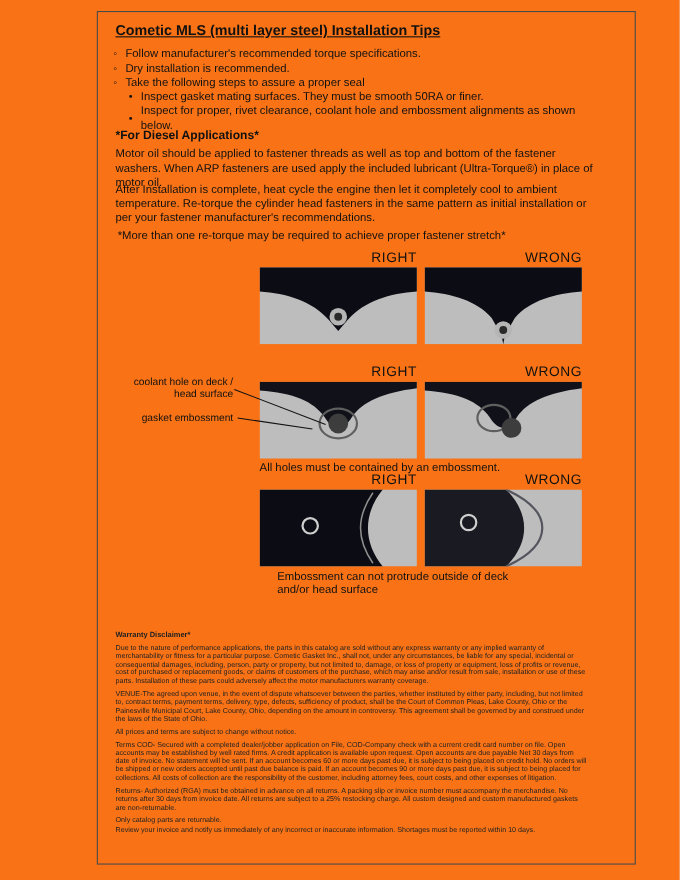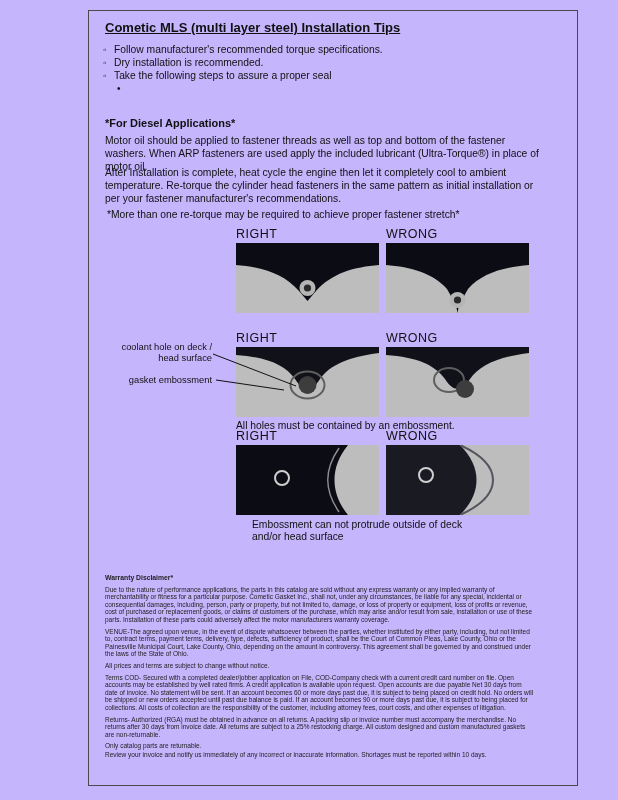--- a/index.html
+++ b/index.html
@@ -1,19 +1,19 @@
 <!DOCTYPE html>
 <html><head>
 <meta charset="utf-8">
 <style>
   * { margin:0; padding:0; box-sizing:border-box; }
   html,body { background:#e9e9e9; }
   .page {
     position:relative; width:618px; height:800px; margin:0 auto;
-    background:#c4b5fd; color:#111;
+    background:#f97316; color:#111;
     font-family:"Liberation Sans", sans-serif;
     overflow:hidden;
   }
   .border-box {
     position:absolute; left:88px; top:10px; width:490px; height:776px;
     border:1px solid #4a4a4a;
   }
   .abs { position:absolute; }
   .title {
     left:105px; top:20px; font-size:13px; font-weight:bold;
@@ -24,21 +24,21 @@
   .bullet-row.sub { padding-left:14px; }
   .marker { width:11px; flex:0 0 11px; text-align:left; }
   .marker.open::before { content:"\25E6"; font-size:10px; }
   .marker.dot::before { content:"\2022"; font-size:10px; }
   .diesel-heading { left:105px; top:117px; font-size:11px; font-weight:bold; }
   .para { left:105px; width:438px; font-size:10.3px; line-height:12.8px; }
   .para-1 { top:135px; }
   .para-2 { top:167px; }
   .note { left:107px; top:209px; font-size:10.3px; }
   .col-label {
-    top:0; width:143px; text-align:left; font-size:12.5px; letter-spacing:.5px;
+    top:0; width:143px; text-align:right; font-size:12.5px; letter-spacing:.5px;
   }
   .panel { width:143px; height:70px; display:block; }
   .caption { font-size:10.3px; line-height:12px; }
   .annotation {
     text-align:right; font-size:9.3px; line-height:11px;
   }
   .pointer-overlay { z-index:5; }
   .legal { left:105px; top:574px; width:430px; font-size:6.5px; line-height:7.6px; color:#222; }
   .legal-heading { font-weight:bold; margin-bottom:4px; font-size:6.8px; }
   .legal p { margin-bottom:4px; }
@@ -61,20 +61,25 @@
     <div class="bullet-row">
       <span class="marker open"></span>
       <span>Dry installation is recommended.</span>
     </div>
     <div class="bullet-row">
       <span class="marker open"></span>
       <span>Take the following steps to assure a proper seal</span>
     </div>
     <div class="bullet-row sub">
       <span class="marker dot"></span>
+      <span>Inspect gasket mating surfaces.  They must be smooth 50RA or finer.</span>
+    </div>
+    <div class="bullet-row sub">
+      <span class="marker dot"></span>
+      <span>Inspect for proper, rivet clearance, coolant hole and embossment alignments as shown below.</span>
     </div>
   </div>
 
   <div class="abs diesel-heading">*For Diesel Applications*</div>
   <div class="abs para para-1">Motor oil should be applied to fastener threads as well as top and bottom of the fastener washers. When ARP fasteners are used apply the included lubricant (Ultra-Torque®) in place of motor oil.</div>
   <div class="abs para para-2">After Installation is complete, heat cycle the engine then let it completely cool to ambient temperature. Re-torque the cylinder head fasteners in the same pattern as initial installation or per your fastener manufacturer's recommendations.</div>
   <div class="abs note">*More than one re-torque may be required to achieve proper fastener stretch*</div>
 
   <div class="abs col-label" style="left:236px; top:227px;">RIGHT</div>
   <div class="abs col-label" style="left:386px; top:227px;">WRONG</div>

